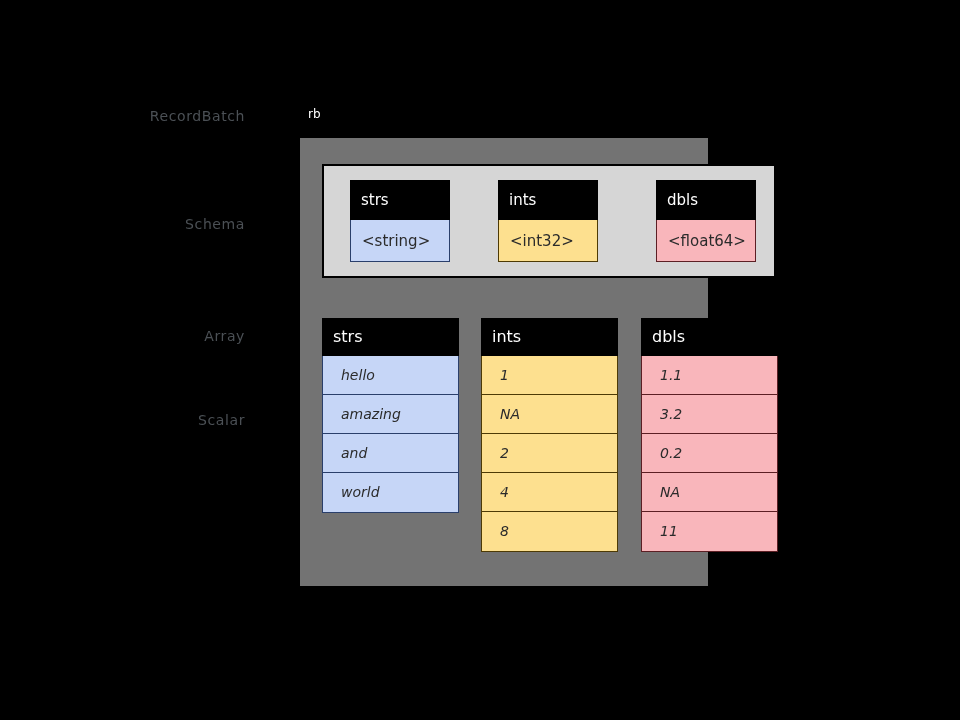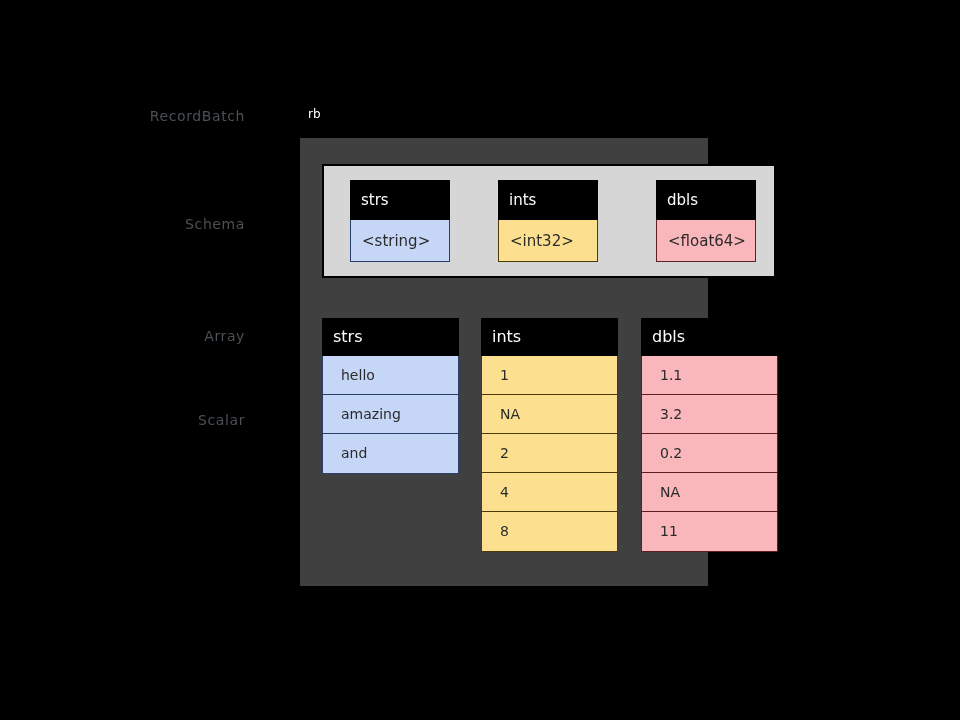--- a/index.html
+++ b/index.html
@@ -54,21 +54,21 @@
     font-size: 12px;
   }
 
   
   #rb-panel {
     position: absolute;
     left: 300px;
     top: 138px;
     width: 408px;
     height: 448px;
-    background: #404040;
+    background: #737373;
   }
 
   
   #schema-box {
     position: absolute;
     left: 22px;
     top: 26px;
     width: 454px;
     height: 114px;
     background: #d6d6d6;
@@ -119,20 +119,21 @@
     font-size: 16px;
     height: 38px;
     line-height: 38px;
     padding-left: 11px;
     box-sizing: border-box;
   }
   .col-cells {
     border: 1.5px solid #1d2b4a;
     border-top: none;
     box-sizing: border-box;
+    font-style: italic;
   }
   .cell {
     height: 39px;
     line-height: 39px;
     font-size: 14px;
     color: #2b2b2b;
     padding-left: 18px;
     box-sizing: border-box;
     border-bottom: 1.5px solid #1d2b4a;
   }
@@ -184,20 +185,21 @@
       </div>
 
     </div>
 
     <div class="column" id="col-strs">
       <div class="col-header">strs</div>
       <div class="col-cells c-string">
         <div class="cell c-string">hello</div>
         <div class="cell c-string">amazing</div>
         <div class="cell c-string">and</div>
+        <div class="cell c-string">world</div>
       </div>
     </div>
 
     <div class="column" id="col-ints">
       <div class="col-header">ints</div>
       <div class="col-cells c-int">
         <div class="cell c-int">1</div>
         <div class="cell c-int">NA</div>
         <div class="cell c-int">2</div>
         <div class="cell c-int">4</div>

